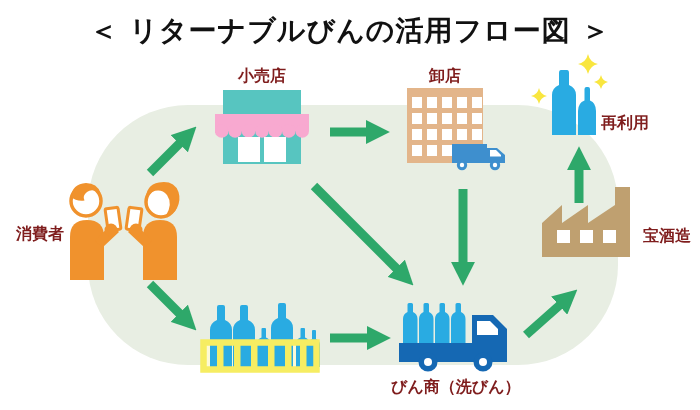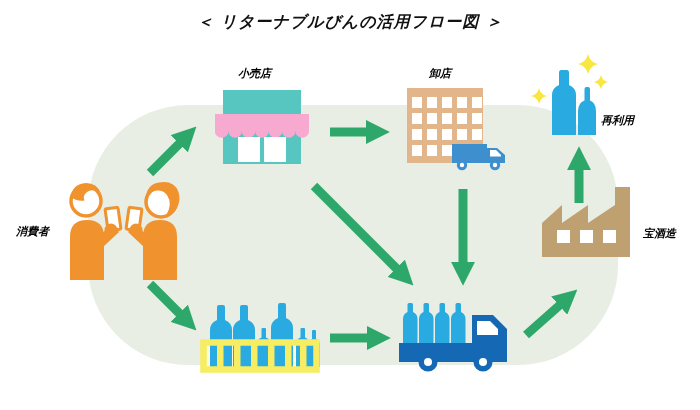--- a/index.html
+++ b/index.html
@@ -10,24 +10,24 @@
     color:#1a1a1a;
   }
   .abs{position:absolute;}
   #stage{position:absolute;left:0;top:0;width:700px;height:410px;}
   .blob{
     position:absolute;left:88px;top:105px;width:530px;height:260px;
     background:#e8eee3;border-radius:100px;
   }
   .title{
     position:absolute;left:0;top:12px;width:700px;text-align:center;
-    font-size:16px;font-weight:bold;letter-spacing:1px;color:#111;font-style:italic;
+    font-size:28px;font-weight:bold;letter-spacing:1px;color:#111;
   }
   .node-label{
-    position:absolute;font-size:11px;font-weight:bold;white-space:nowrap;color:#000000;font-style:italic;
+    position:absolute;font-size:16px;font-weight:bold;white-space:nowrap;color:#7f1d1d;
   }
   svg{display:block;}
   .arrows{position:absolute;left:0;top:0;pointer-events:none;}
 </style>
 </head>
 <body>
 
 <div id="stage">
 
   <div class="blob"></div>
@@ -192,14 +192,15 @@
       </g>
       <rect x="1" y="47" width="73" height="19" fill="#1568b3"></rect>
       <path d="M74,66 V19 H95 L109,33 V66 Z" fill="#1568b3"></path>
       <path d="M79,25 H92 L100,33 V39 H79 Z" fill="#fff"></path>
       <circle cx="30" cy="66" r="9.5" fill="#1568b3"></circle>
         <circle cx="30" cy="66" r="4" fill="#fff"></circle>
       <circle cx="85" cy="66" r="9.5" fill="#1568b3"></circle>
         <circle cx="85" cy="66" r="4" fill="#fff"></circle>
     </svg>
   </div>
+  <div class="node-label" style="left:391px;top:377px;">びん商（洗びん）</div>
 
 </div>
 
 </body></html>

